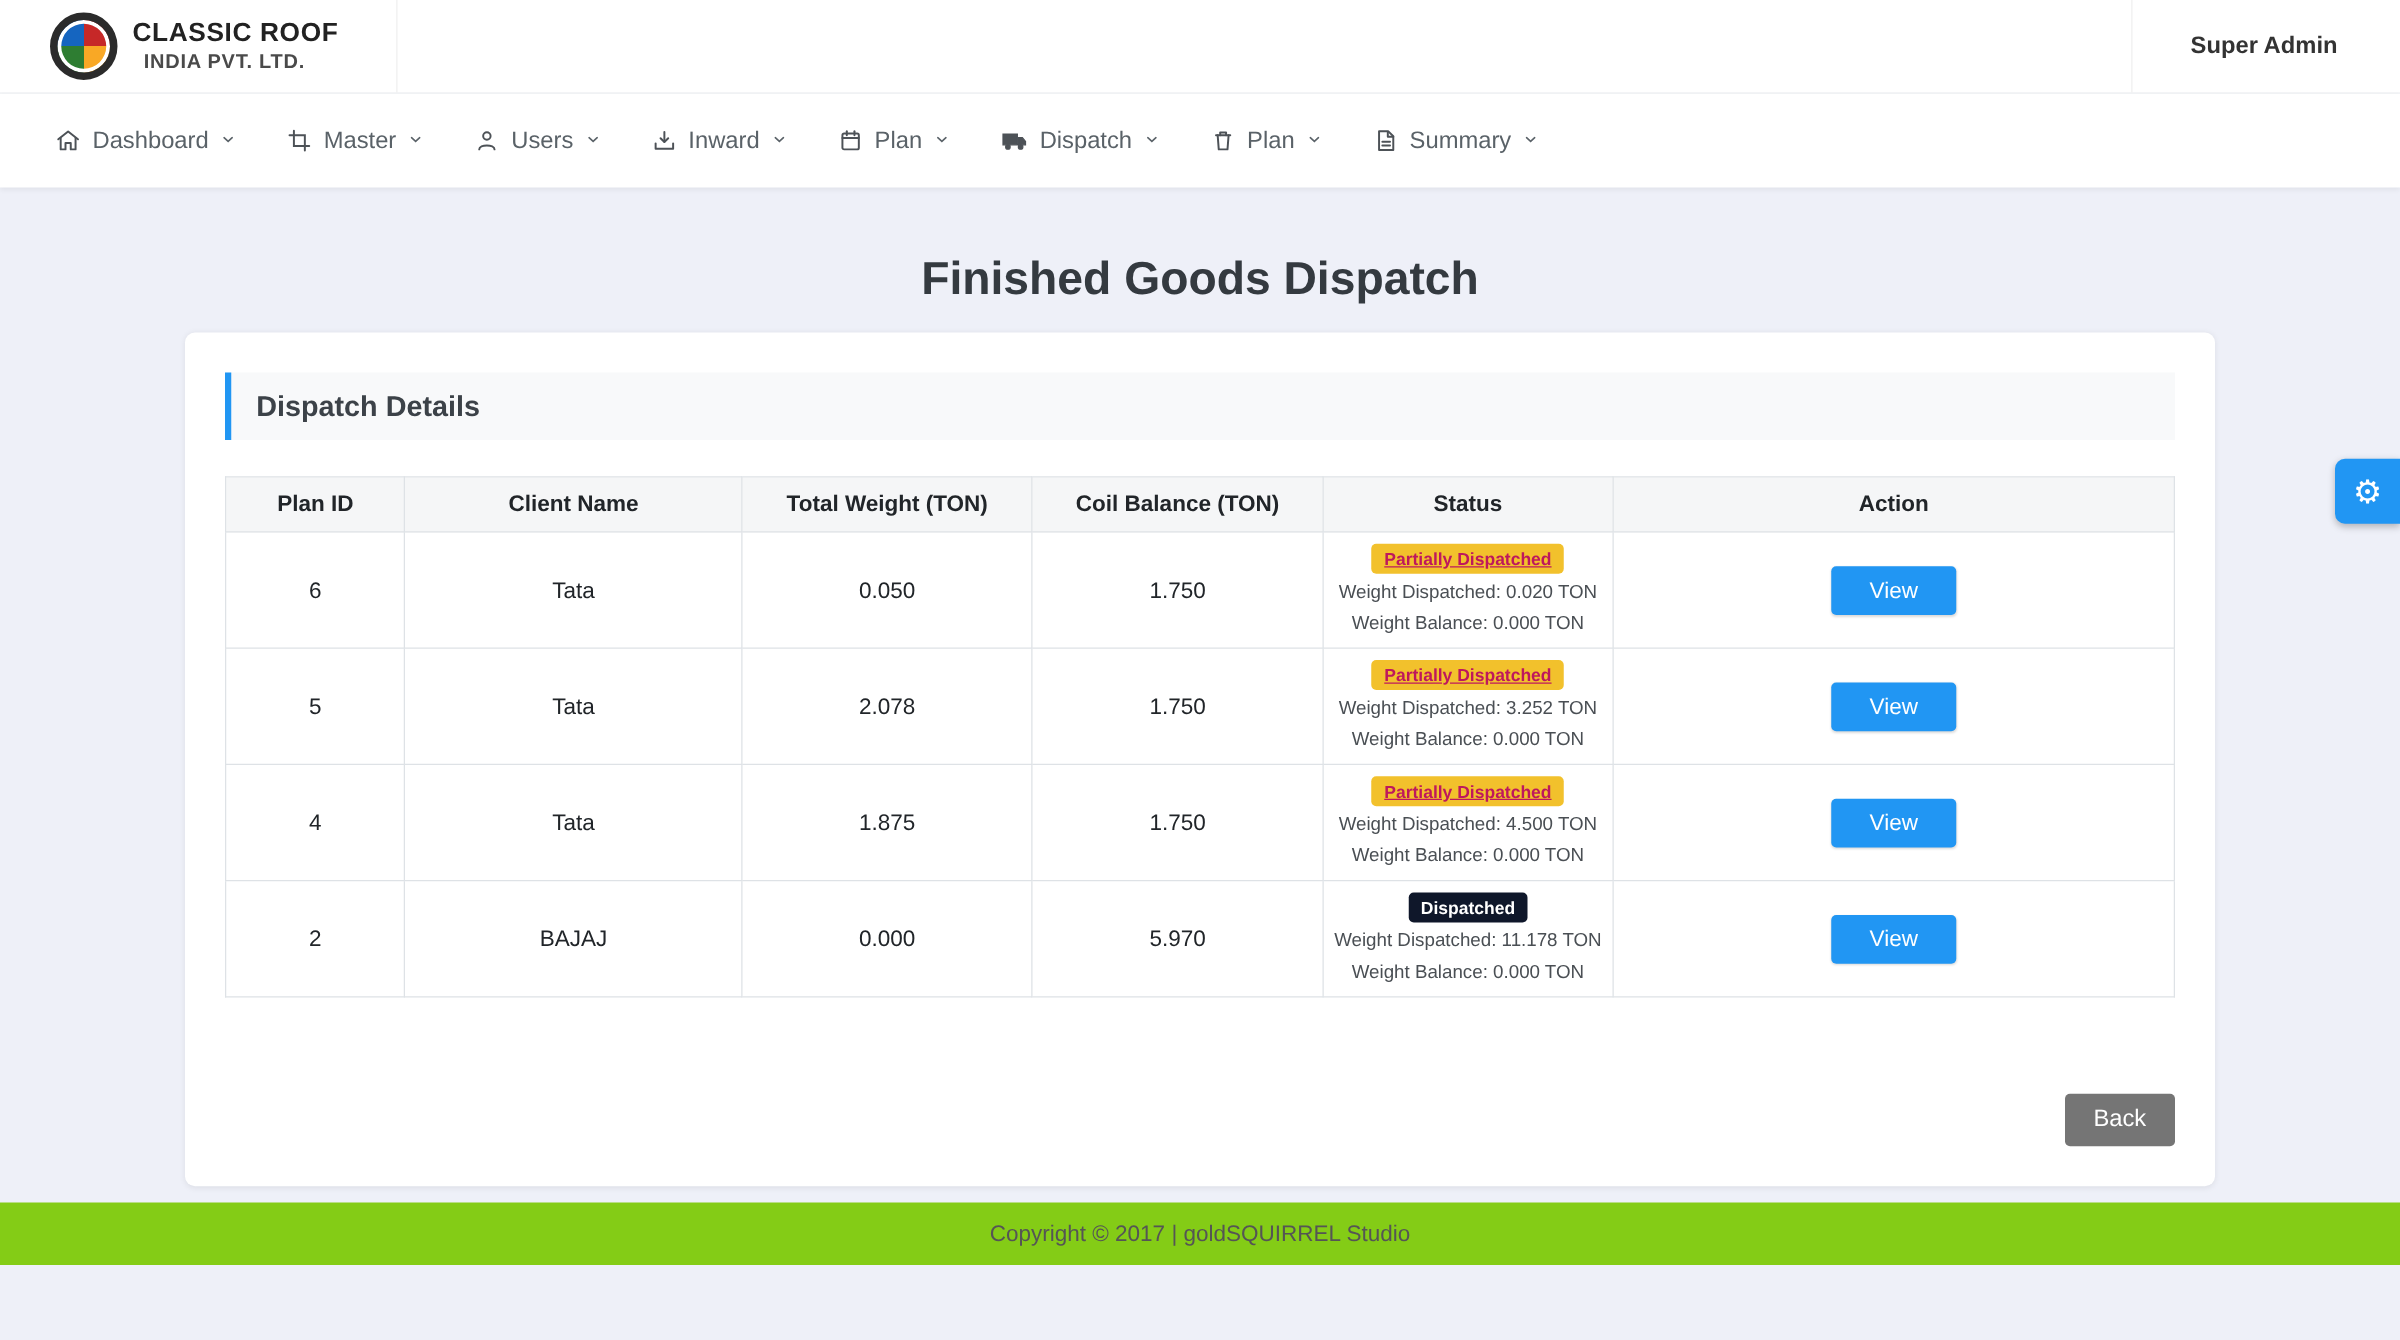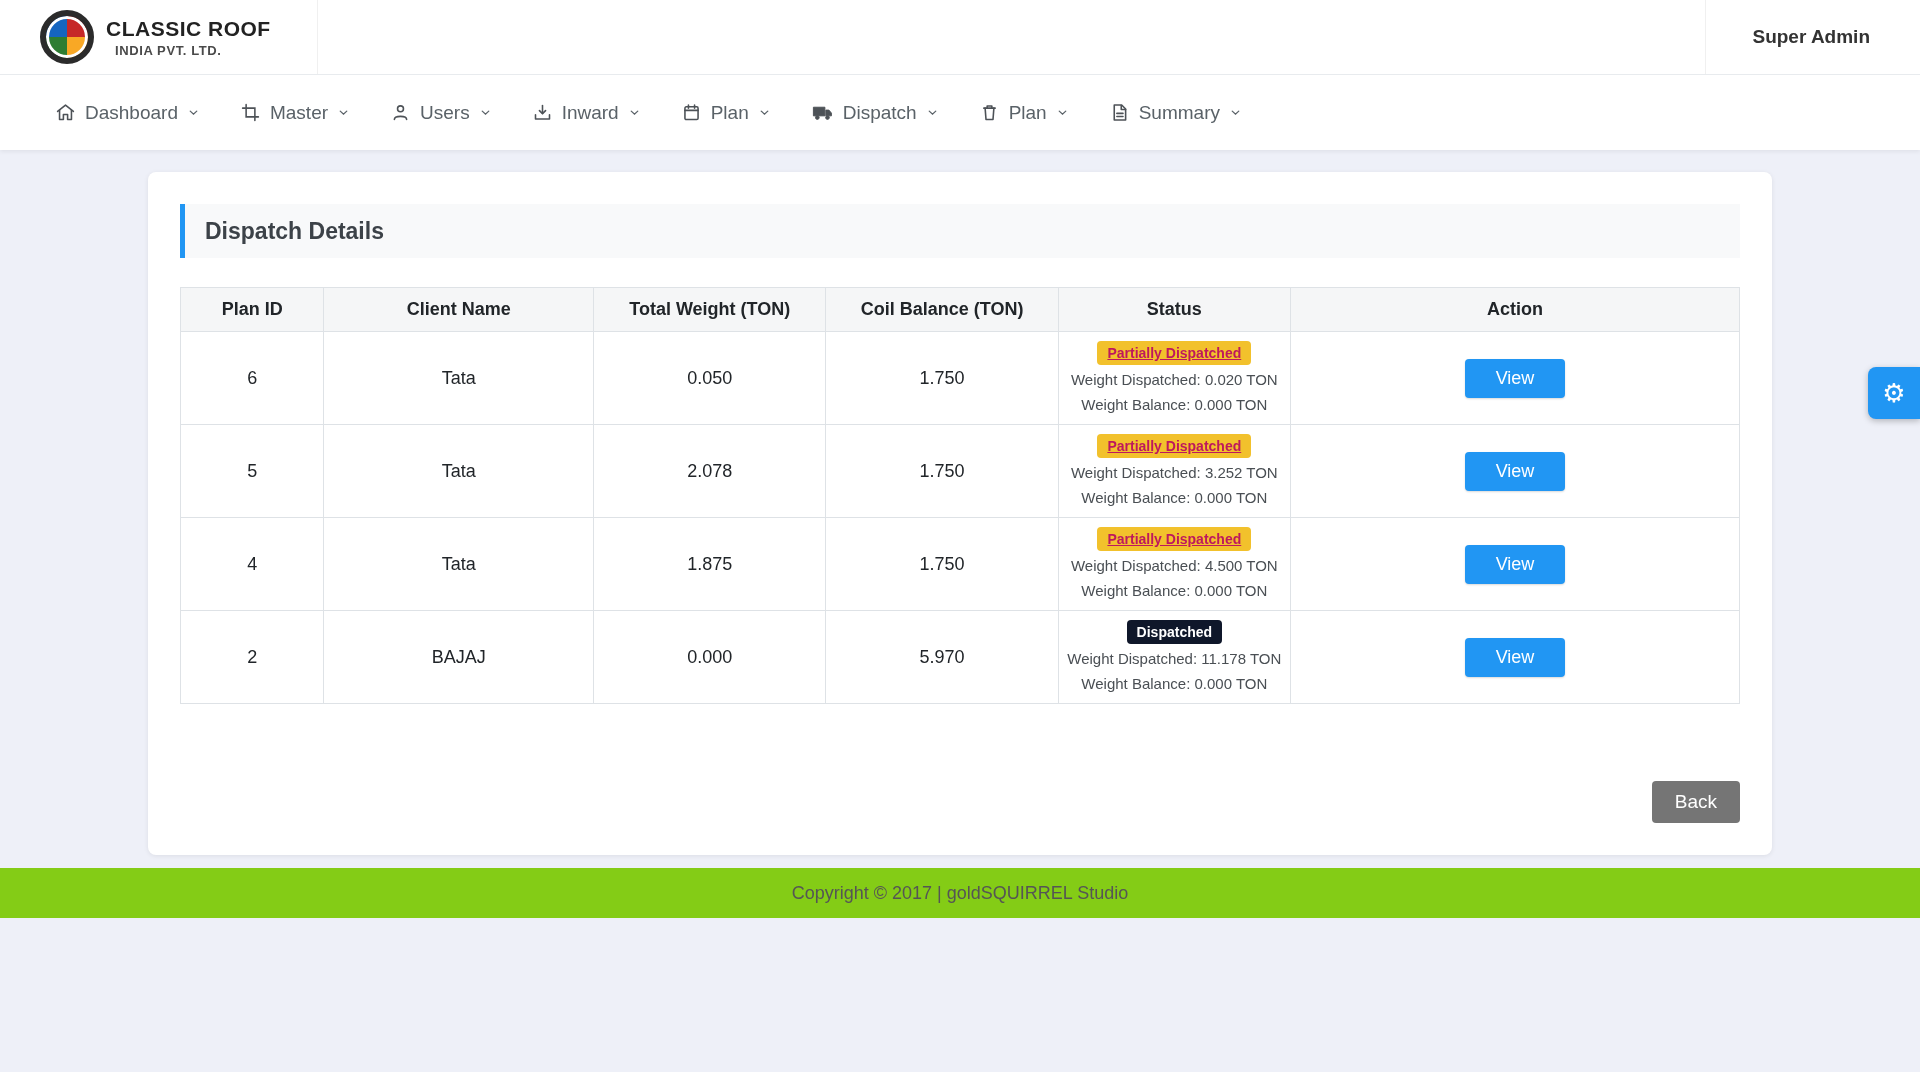--- a/index.html
+++ b/index.html
@@ -26,38 +26,38 @@
   }
   .logo-emblem {
     width:54px; height:54px; border-radius:50%;
     background:conic-gradient(#c62828 0 25%, #f9a825 25% 50%, #2e7d32 50% 75%, #1565c0 75% 100%);
     border:6px solid #2b2b2b;
     box-shadow:inset 0 0 0 3px #fff;
     flex:0 0 auto;
   }
   .logo-text { margin-left:12px; }
   .logo-title { font-size:21px; font-weight:700; color:#222; letter-spacing:0.5px; }
-  .logo-subtitle { font-size:13px; font-weight:700; color:#4a4a4a; letter-spacing:0.6px; padding-left:9px; margin-top:2px; }
+  .logo-subtitle { font-size:16px; font-weight:700; color:#4a4a4a; letter-spacing:0.6px; padding-left:9px; margin-top:2px; }
   .header-spacer { flex:1; }
   .user-box {
     display:flex; align-items:center;
     padding:0 50px 0 46px;
     border-left:1px solid #f0f0f0;
     font-size:19px; font-weight:700; color:#333;
     cursor:pointer;
   }
 
   
   .nav-bar {
     background:#fff;
     height:75px;
     display:flex;
     align-items:center;
     gap:40px;
-    padding:0 55px;
+    padding:0 44px;
     box-shadow:0 2px 4px rgba(0,0,0,0.06);
     position:relative;
     z-index:2;
   }
   .nav-item {
     display:flex; align-items:center; gap:9px;
     cursor:pointer;
     color:#5a6268;
     font-size:19px;
   }
@@ -323,20 +323,21 @@
     <span class="chev">
       <svg width="13" height="13" viewBox="0 0 24 24" fill="none" stroke-width="2.4" stroke-linecap="round">
           <path d="M6 9.5 L12 15 L18 9.5"></path>
         </svg>
     </span>
   </div>
 
 </nav>
 
 <main>
+  <h1 class="page-title">Finished Goods Dispatch</h1>
 
   <section class="card">
     <div class="card-header">
       <span class="card-header-title">Dispatch Details</span>
     </div>
 
     <table class="dispatch-table">
       <colgroup>
         <col class="c-plan">
           <col class="c-client">

